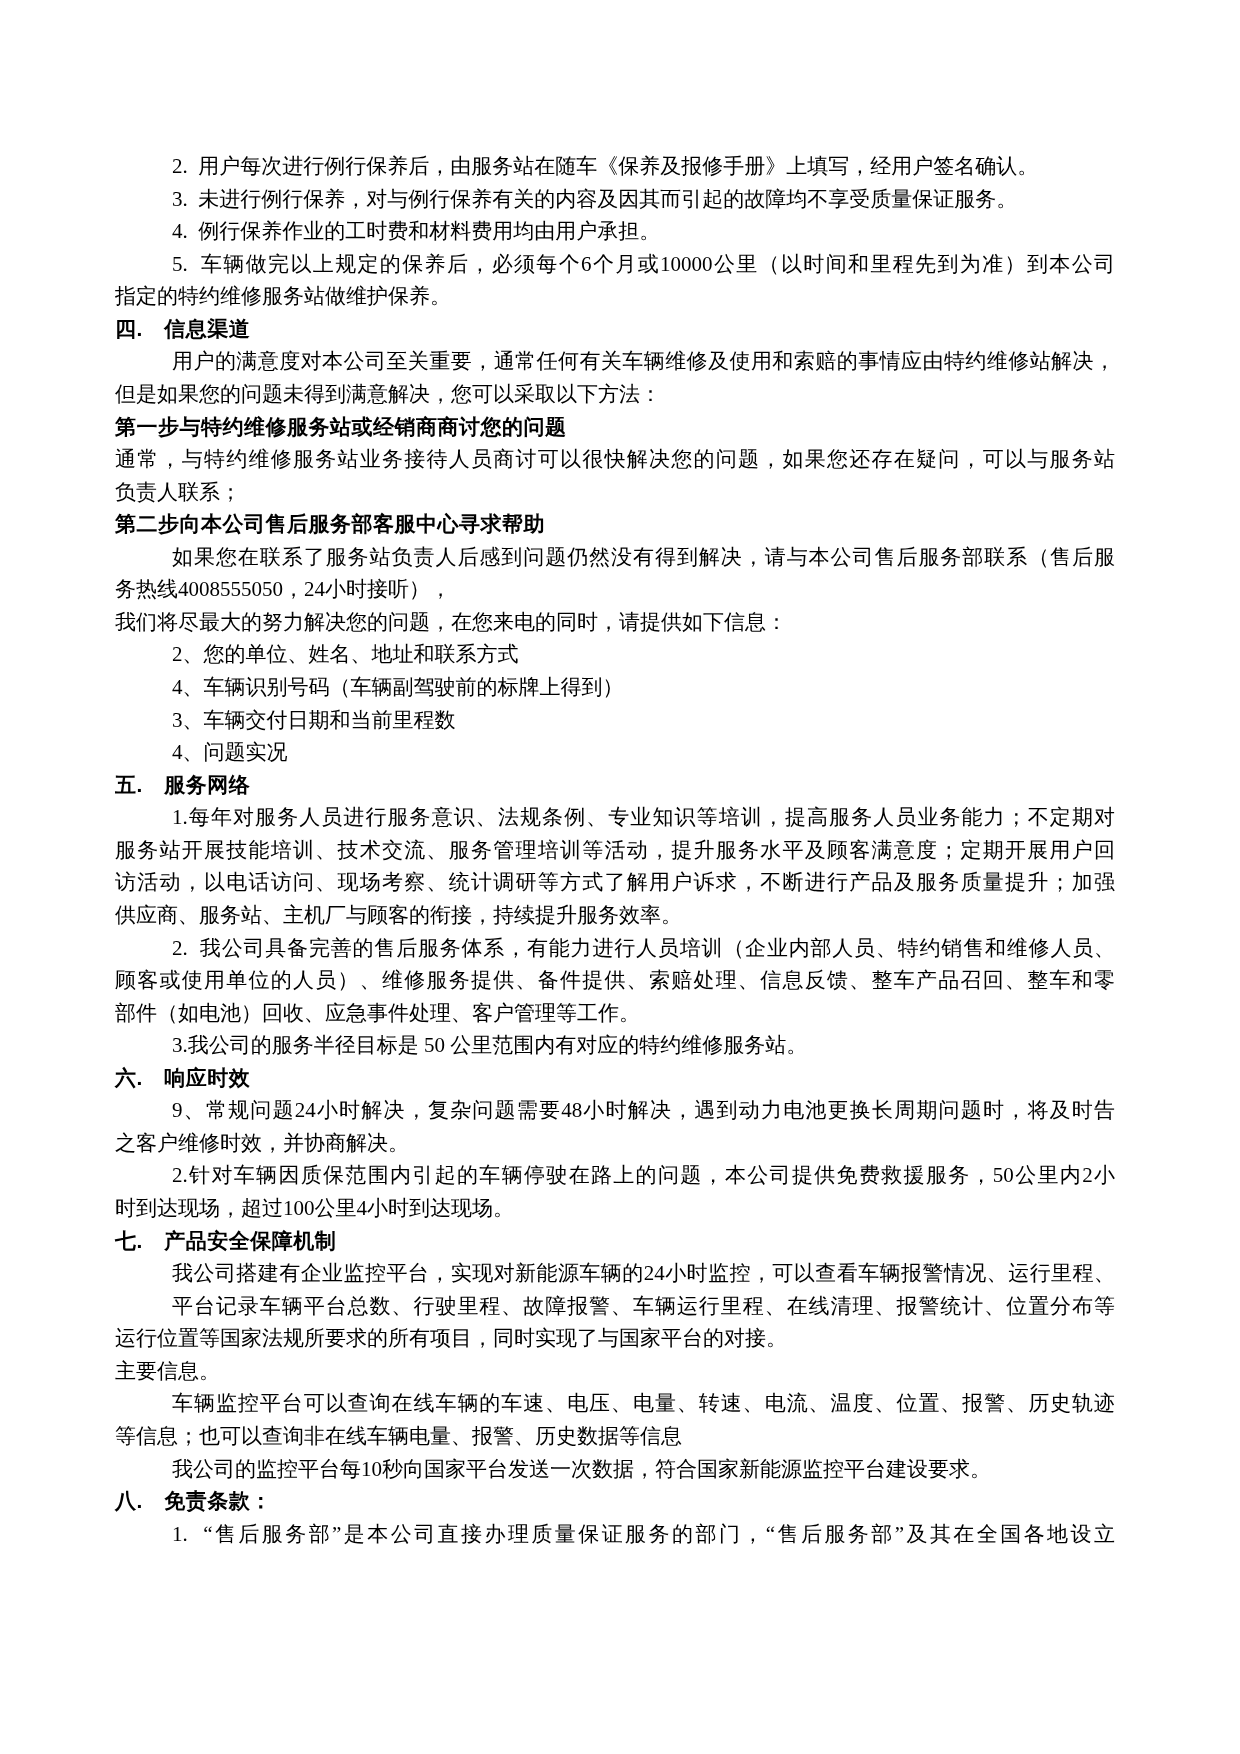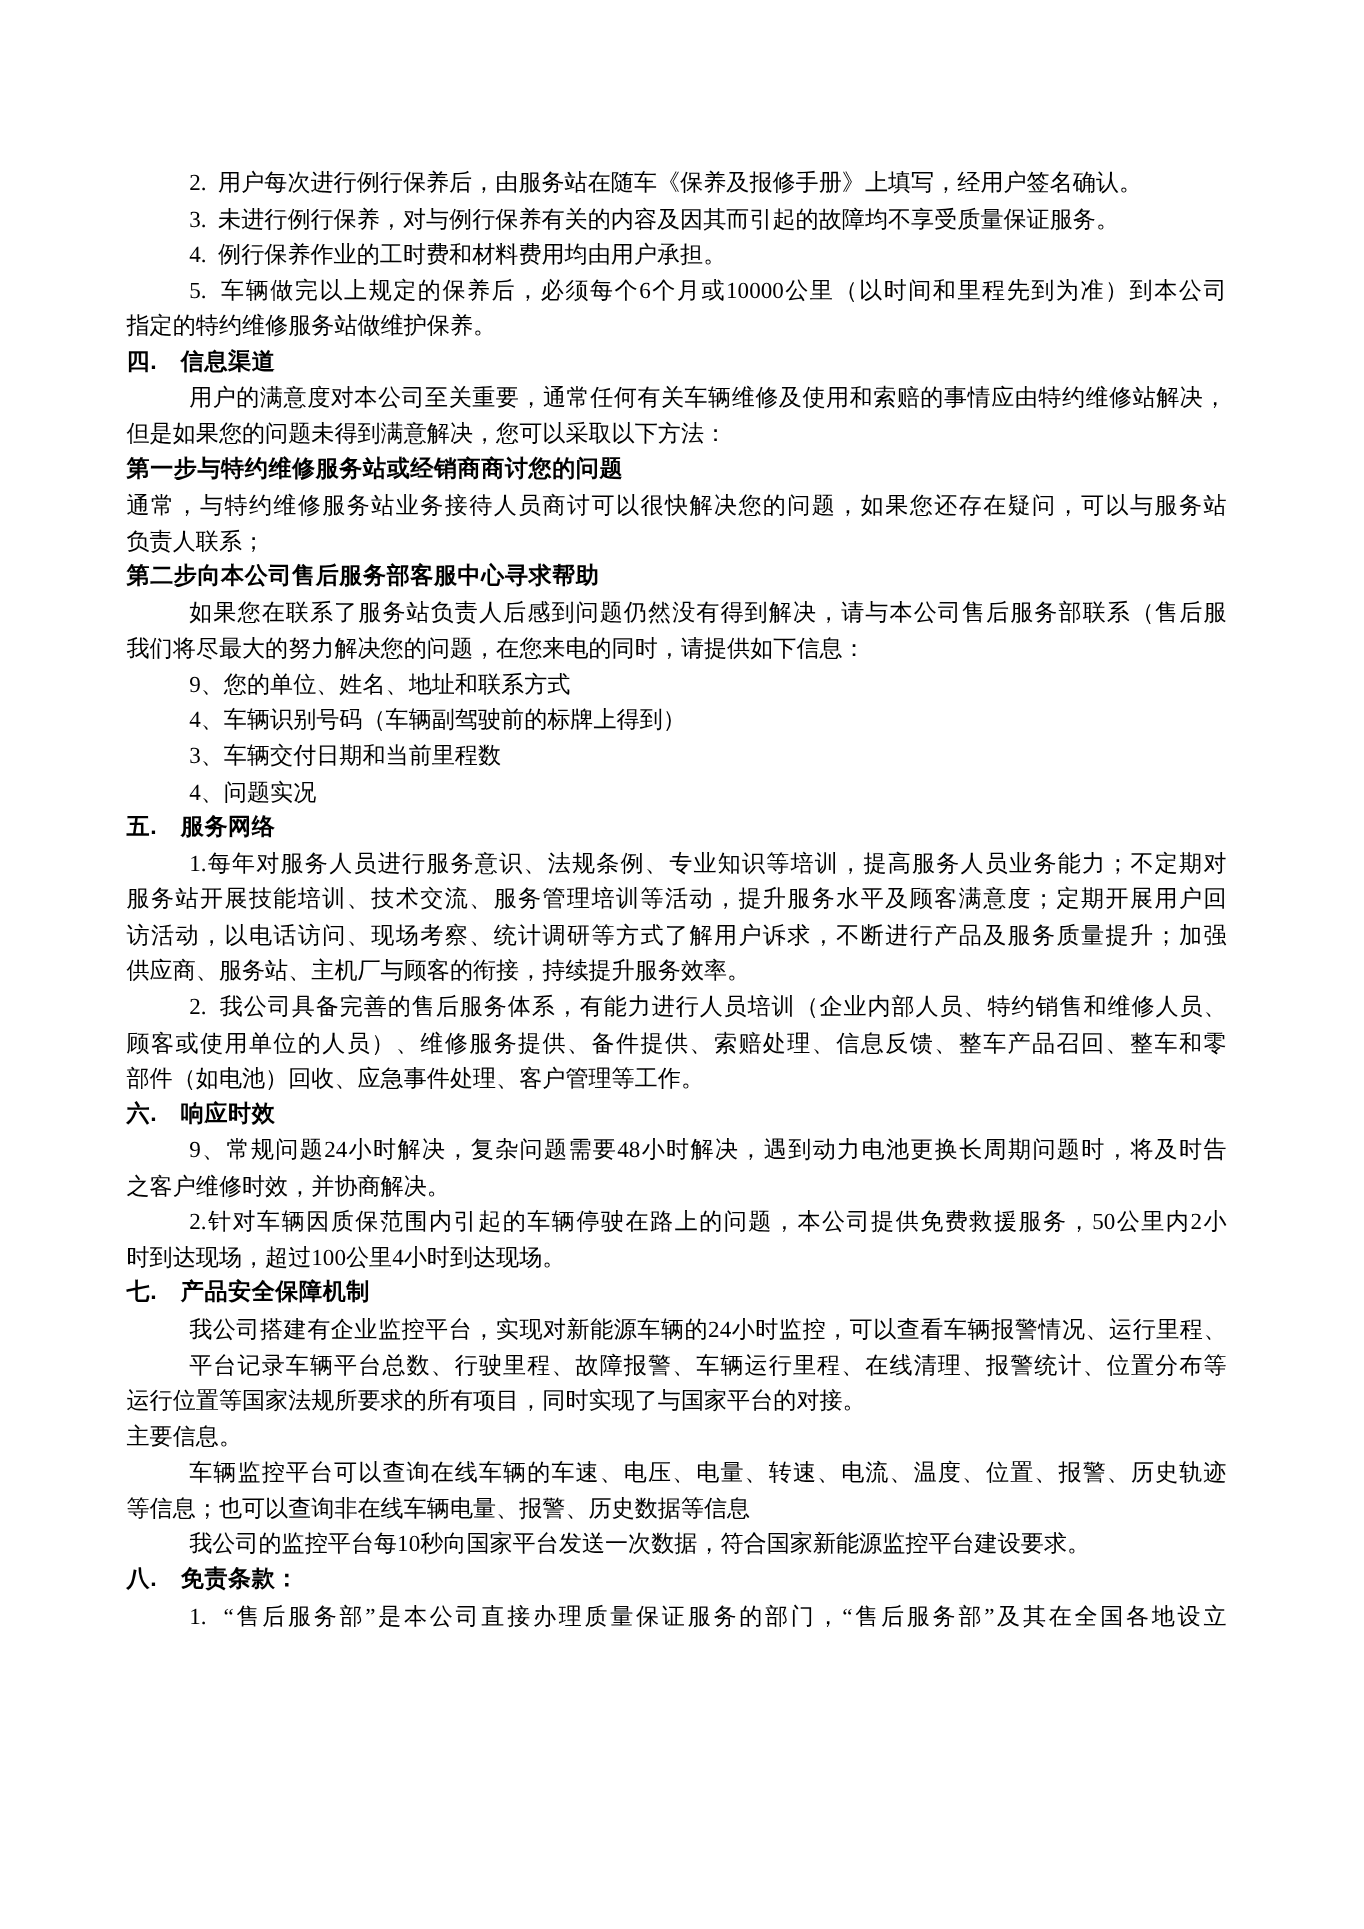--- a/index.html
+++ b/index.html
@@ -50,33 +50,35 @@
   <div class="ln ind just">5.  车辆做完以上规定的保养后，必须每个6个月或10000公里（以时间和里程先到为准）到本公司</div>
   <div class="ln">指定的特约维修服务站做维护保养。</div>
   <div class="ln h">四.　信息渠道</div>
   <div class="ln ind just">用户的满意度对本公司至关重要，通常任何有关车辆维修及使用和索赔的事情应由特约维修站解决，</div>
   <div class="ln">但是如果您的问题未得到满意解决，您可以采取以下方法：</div>
   <div class="ln h">第一步与特约维修服务站或经销商商讨您的问题</div>
   <div class="ln just">通常，与特约维修服务站业务接待人员商讨可以很快解决您的问题，如果您还存在疑问，可以与服务站</div>
   <div class="ln">负责人联系；</div>
   <div class="ln h">第二步向本公司售后服务部客服中心寻求帮助</div>
   <div class="ln ind just">如果您在联系了服务站负责人后感到问题仍然没有得到解决，请与本公司售后服务部联系（售后服</div>
+  <div class="ln">务热线4008555050，24小时接听），</div>
   <div class="ln">我们将尽最大的努力解决您的问题，在您来电的同时，请提供如下信息：</div>
-  <div class="ln ind">9、您的单位、姓名、地址和联系方式</div>
+  <div class="ln ind">2、您的单位、姓名、地址和联系方式</div>
   <div class="ln ind">4、车辆识别号码（车辆副驾驶前的标牌上得到）</div>
   <div class="ln ind">3、车辆交付日期和当前里程数</div>
   <div class="ln ind">4、问题实况</div>
   <div class="ln h">五.　服务网络</div>
   <div class="ln ind just">1.每年对服务人员进行服务意识、法规条例、专业知识等培训，提高服务人员业务能力；不定期对</div>
   <div class="ln just">服务站开展技能培训、技术交流、服务管理培训等活动，提升服务水平及顾客满意度；定期开展用户回</div>
   <div class="ln just">访活动，以电话访问、现场考察、统计调研等方式了解用户诉求，不断进行产品及服务质量提升；加强</div>
   <div class="ln">供应商、服务站、主机厂与顾客的衔接，持续提升服务效率。</div>
   <div class="ln ind just">2.  我公司具备完善的售后服务体系，有能力进行人员培训（企业内部人员、特约销售和维修人员、</div>
   <div class="ln just">顾客或使用单位的人员）、维修服务提供、备件提供、索赔处理、信息反馈、整车产品召回、整车和零</div>
   <div class="ln">部件（如电池）回收、应急事件处理、客户管理等工作。</div>
+  <div class="ln ind">3.我公司的服务半径目标是 50 公里范围内有对应的特约维修服务站。</div>
   <div class="ln h">六.　响应时效</div>
   <div class="ln ind just">9、常规问题24小时解决，复杂问题需要48小时解决，遇到动力电池更换长周期问题时，将及时告</div>
   <div class="ln">之客户维修时效，并协商解决。</div>
   <div class="ln ind just">2.针对车辆因质保范围内引起的车辆停驶在路上的问题，本公司提供免费救援服务，50公里内2小</div>
   <div class="ln">时到达现场，超过100公里4小时到达现场。</div>
   <div class="ln h">七.　产品安全保障机制</div>
   <div class="ln ind just">我公司搭建有企业监控平台，实现对新能源车辆的24小时监控，可以查看车辆报警情况、运行里程、</div>
   <div class="ln ind just">平台记录车辆平台总数、行驶里程、故障报警、车辆运行里程、在线清理、报警统计、位置分布等</div>
   <div class="ln">运行位置等国家法规所要求的所有项目，同时实现了与国家平台的对接。</div>
   <div class="ln">主要信息。</div>

